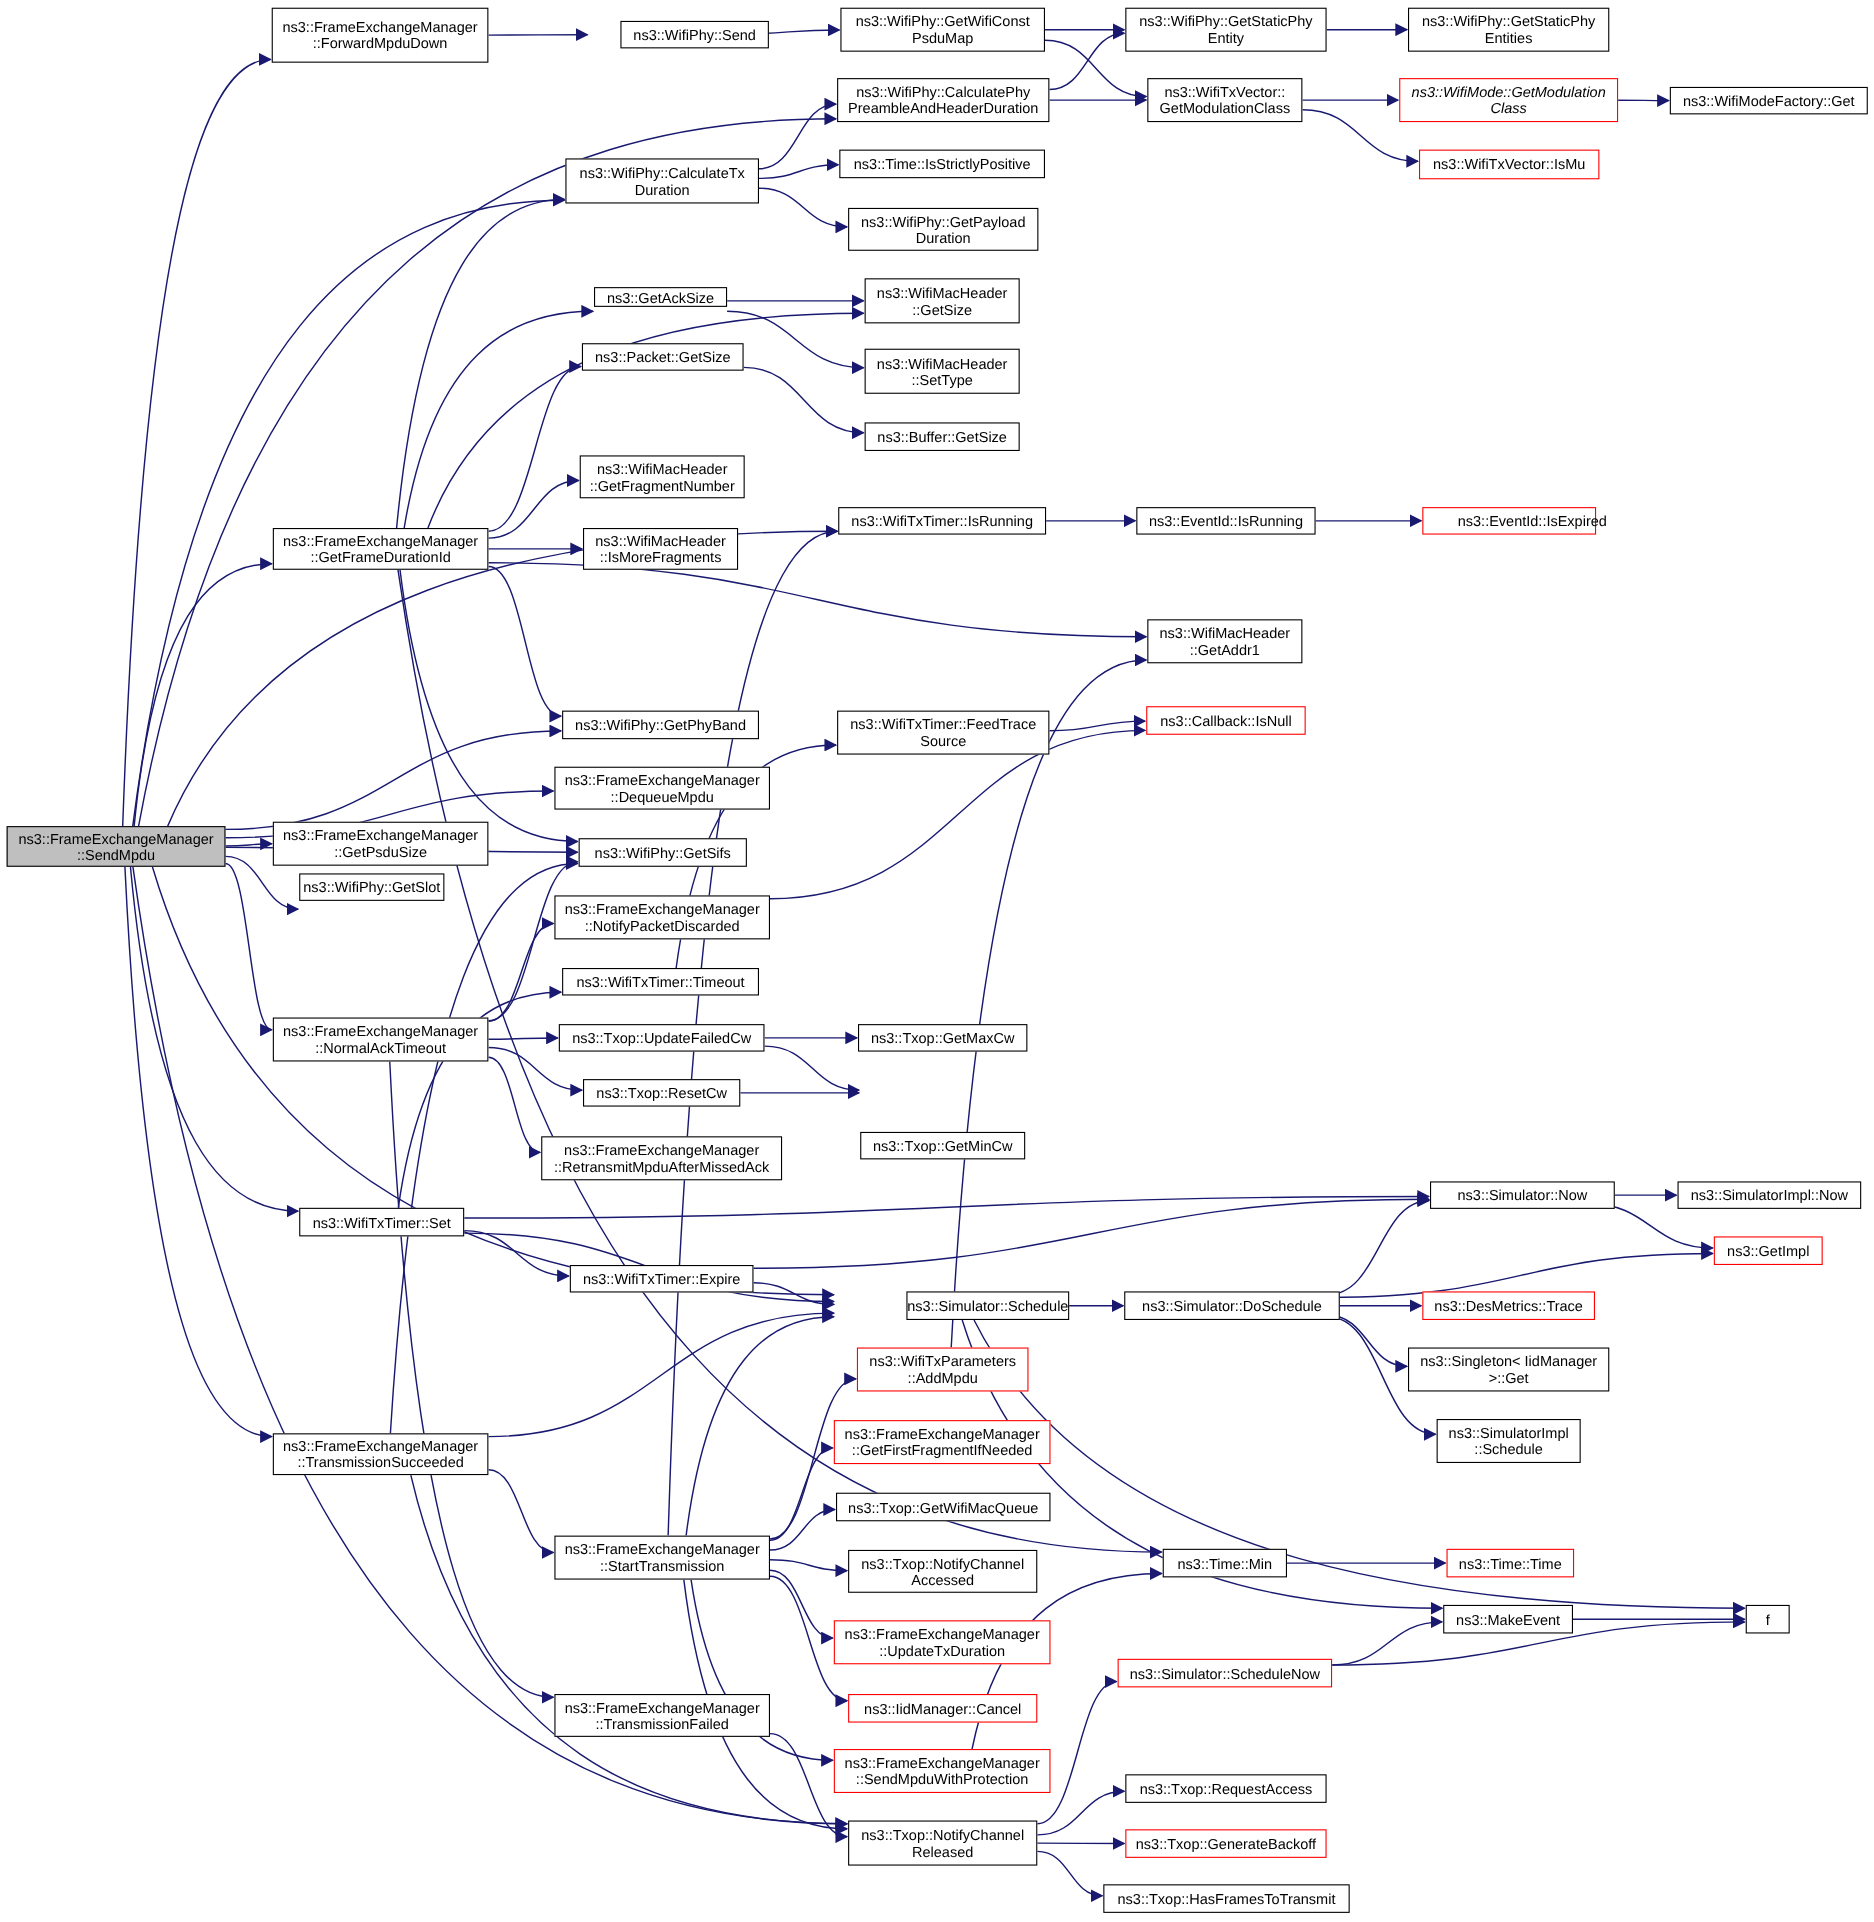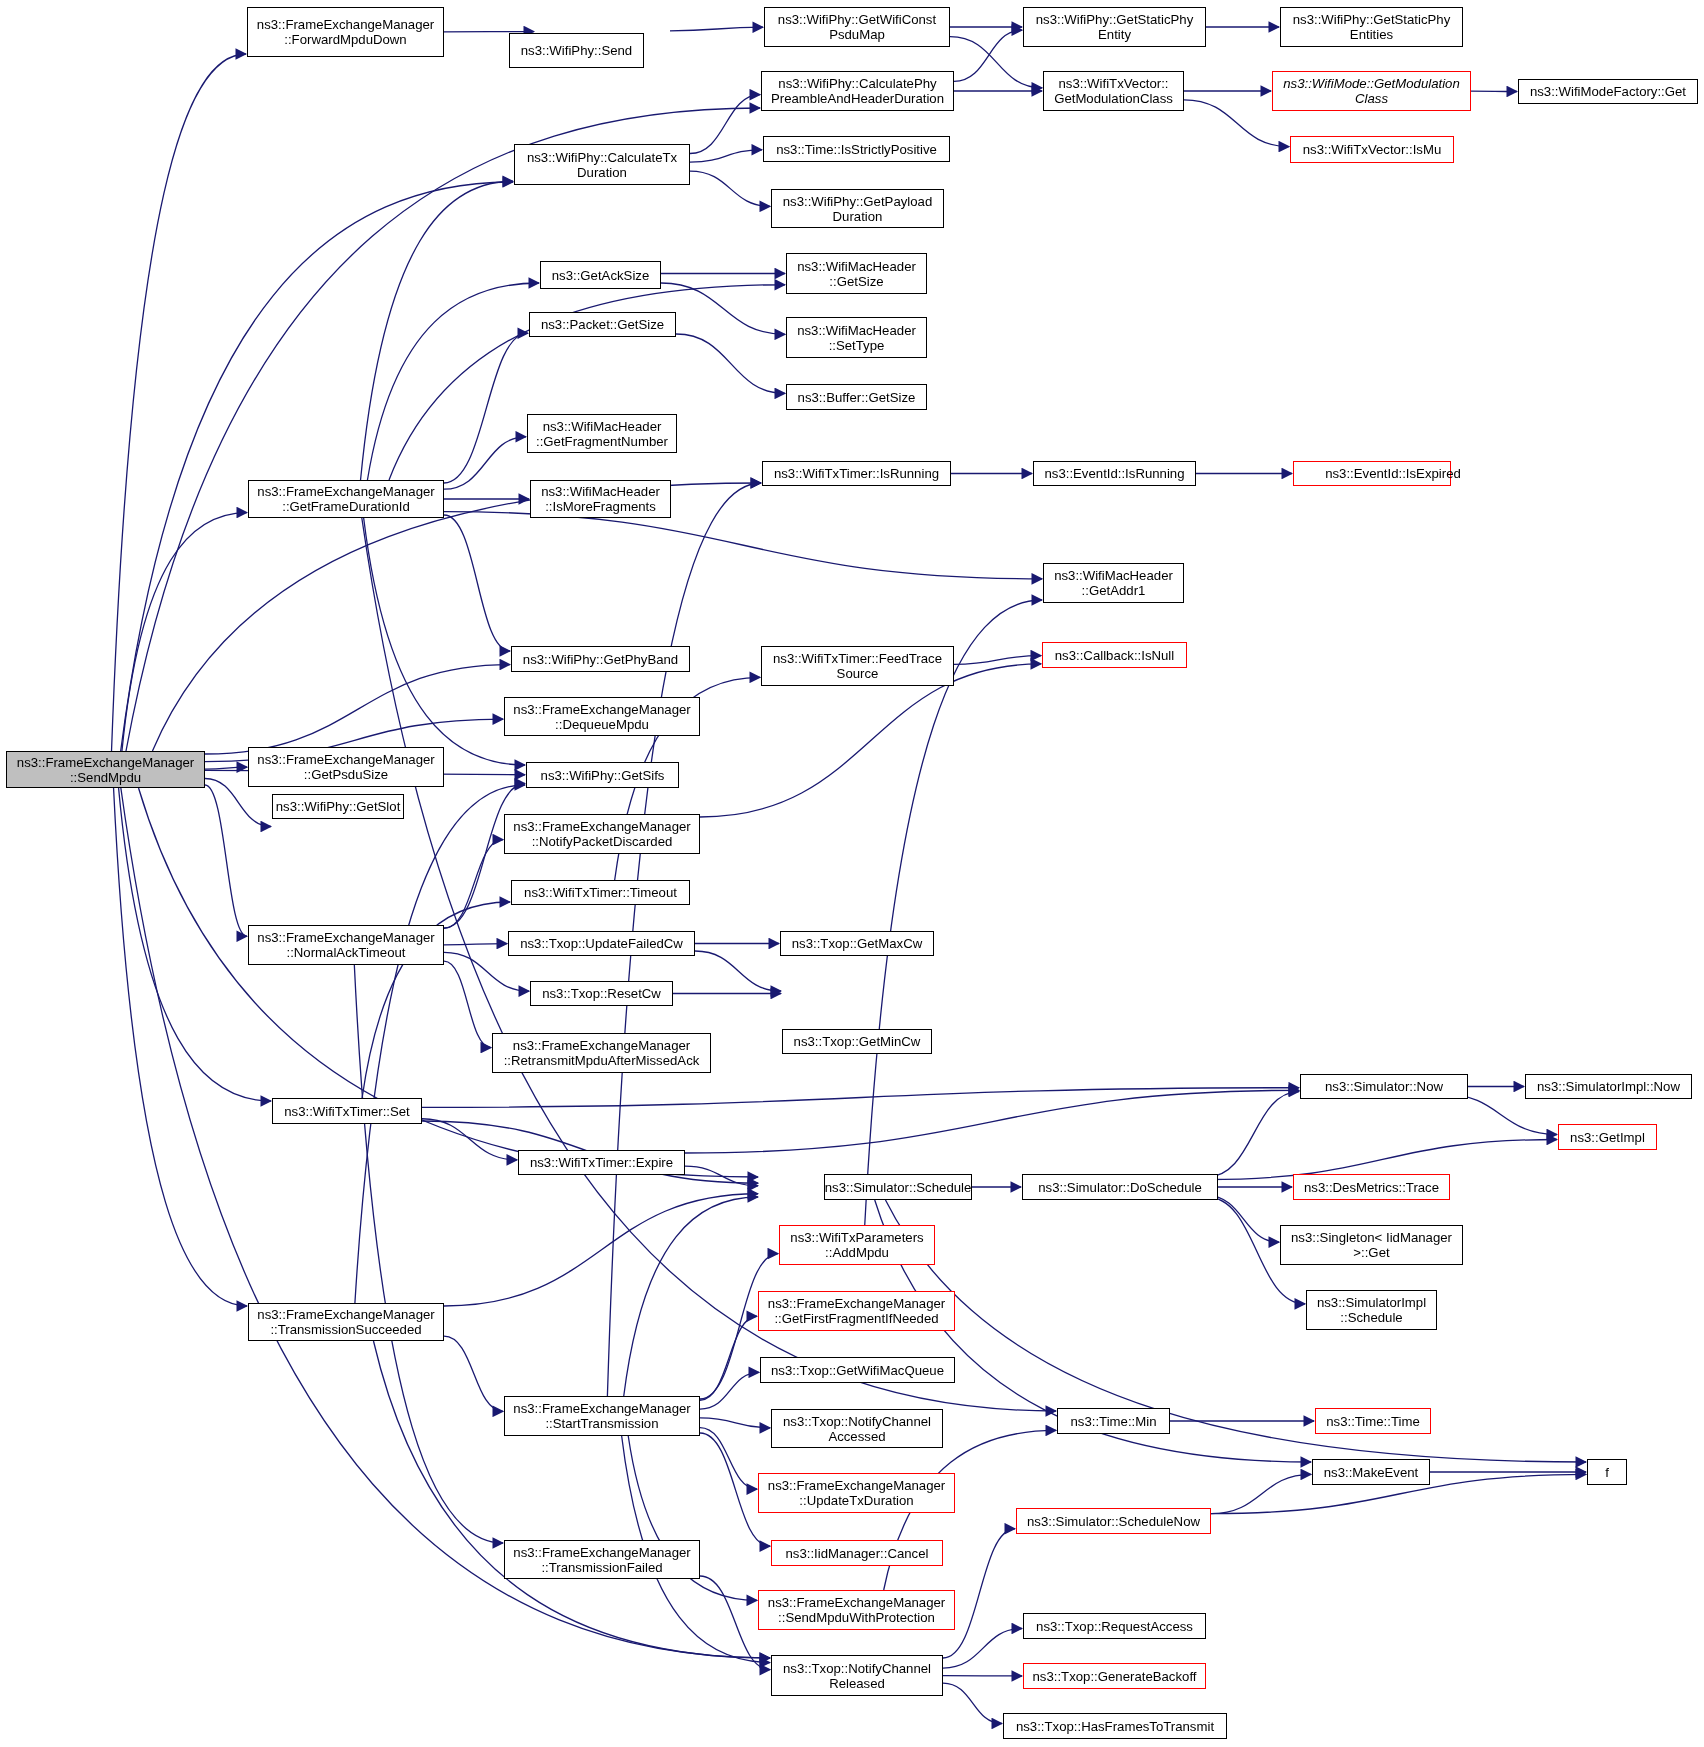--- a/index.html
+++ b/index.html
@@ -116,21 +116,21 @@
       <path d="M883.6957671957672,1590 C909.6914021164021,1462.3600000000001 979.0130952380953,1430.45 1056,1430.45" fill="none" stroke="#191970" stroke-width="1.3" marker-end="url(#arrow)"></path>
       <path d="M943,1658 C979.5,1658 979.5,1528.725 1015,1528.725" fill="none" stroke="#191970" stroke-width="1.3" marker-end="url(#arrow)"></path>
       <path d="M943,1668.075 C983,1668.075 983,1628.475 1022,1628.475" fill="none" stroke="#191970" stroke-width="1.3" marker-end="url(#arrow)"></path>
       <path d="M943,1675.575 C983,1675.575 983,1675.975 1022,1675.975" fill="none" stroke="#191970" stroke-width="1.3" marker-end="url(#arrow)"></path>
       <path d="M943,1683.075 C973,1683.075 973,1723.475 1002,1723.475" fill="none" stroke="#191970" stroke-width="1.3" marker-end="url(#arrow)"></path>
     </svg>
 <div class="node root" style="left: 6px; top: 751px; width: 199px; height: 37px;">ns3::FrameExchangeManager
 ::SendMpdu</div>
     <div class="node" style="left: 247px; top: 7px; width: 197px; height: 50px;">ns3::FrameExchangeManager
 ::ForwardMpduDown</div>
-    <div class="node" style="left: 509px; top: 19px; width: 135px; height: 35px; margin-top: 14px;">ns3::WifiPhy::Send</div>
+    <div class="node" style="left: 564px; top: 19px; width: 135px; height: 25px;">ns3::WifiPhy::Send</div>
     <div class="node" style="left: 764px; top: 7px; width: 186px; height: 40px;">ns3::WifiPhy::GetWifiConst
 PsduMap</div>
     <div class="node" style="left: 1023px; top: 7px; width: 183px; height: 40px;">ns3::WifiPhy::GetStaticPhy
 Entity</div>
     <div class="node" style="left: 1280px; top: 7px; width: 183px; height: 40px;">ns3::WifiPhy::GetStaticPhy
 Entities</div>
     <div class="node" style="left: 761px; top: 71px; width: 193px; height: 40px;">ns3::WifiPhy::CalculatePhy
 PreambleAndHeaderDuration</div>
     <div class="node" style="left: 1043px; top: 71px; width: 141px; height: 40px;">ns3::WifiTxVector::
 GetModulationClass</div>
@@ -138,21 +138,21 @@
 Class</div>
     <div class="node" style="left: 1518px; top: 79px; width: 180px; height: 25px;">ns3::WifiModeFactory::Get</div>
     <div class="node red" style="left: 1290px; top: 136px; width: 164px; height: 27px;">ns3::WifiTxVector::IsMu</div>
     <div class="node" style="left: 514px; top: 144px; width: 176px; height: 41px;">ns3::WifiPhy::CalculateTx
 Duration</div>
     <div class="node" style="left: 763px; top: 136px; width: 187px; height: 26px;">ns3::Time::IsStrictlyPositive</div>
     <div class="node" style="left: 771px; top: 189px; width: 173px; height: 39px;">ns3::WifiPhy::GetPayload
 Duration</div>
     <div class="node" style="left: 786px; top: 253px; width: 141px; height: 41px;">ns3::WifiMacHeader
 ::GetSize</div>
-    <div class="node" style="left: 540px; top: 261px; width: 121px; height: 28px;">ns3::GetAckSize</div>
+    <div class="node" style="left: 540px; top: 261px; width: 121px; height: 18px;">ns3::GetAckSize</div>
     <div class="node" style="left: 786px; top: 317px; width: 141px; height: 41px;">ns3::WifiMacHeader
 ::SetType</div>
     <div class="node" style="left: 529px; top: 312px; width: 147px; height: 25px;">ns3::Packet::GetSize</div>
     <div class="node" style="left: 786px; top: 384px; width: 141px; height: 26px;">ns3::Buffer::GetSize</div>
     <div class="node" style="left: 527px; top: 414px; width: 150px; height: 39px;">ns3::WifiMacHeader
 ::GetFragmentNumber</div>
     <div class="node" style="left: 762px; top: 461px; width: 189px; height: 25px;">ns3::WifiTxTimer::IsRunning</div>
     <div class="node" style="left: 1033px; top: 461px; width: 163px; height: 25px;">ns3::EventId::IsRunning</div>
     <div class="node red" style="left: 1293px; top: 461px; width: 158px; height: 25px; padding-left: 42px;">ns3::EventId::IsExpired</div>
     <div class="node" style="left: 248px; top: 480px; width: 196px; height: 38px;">ns3::FrameExchangeManager

